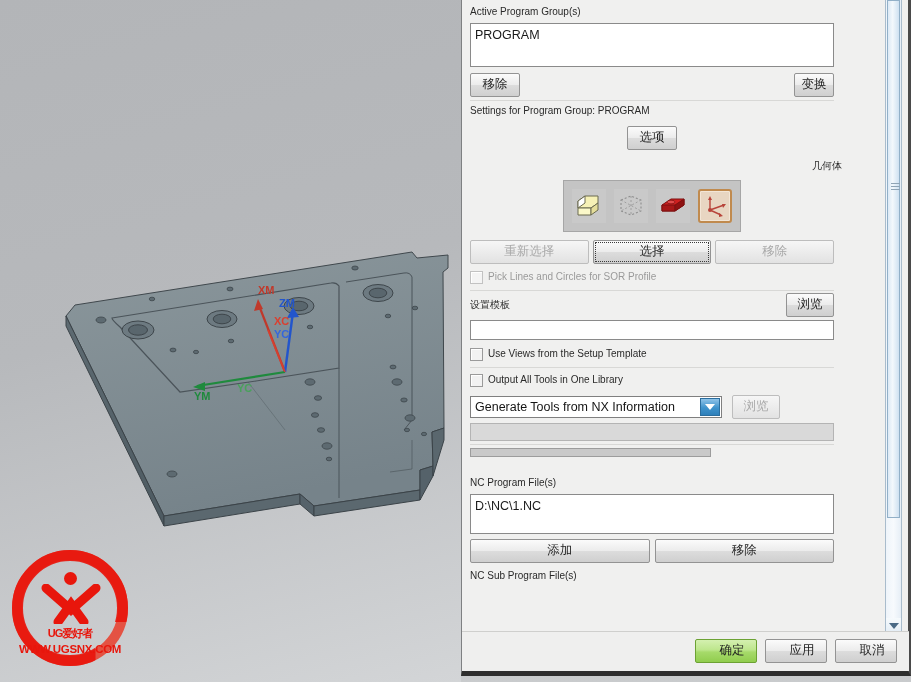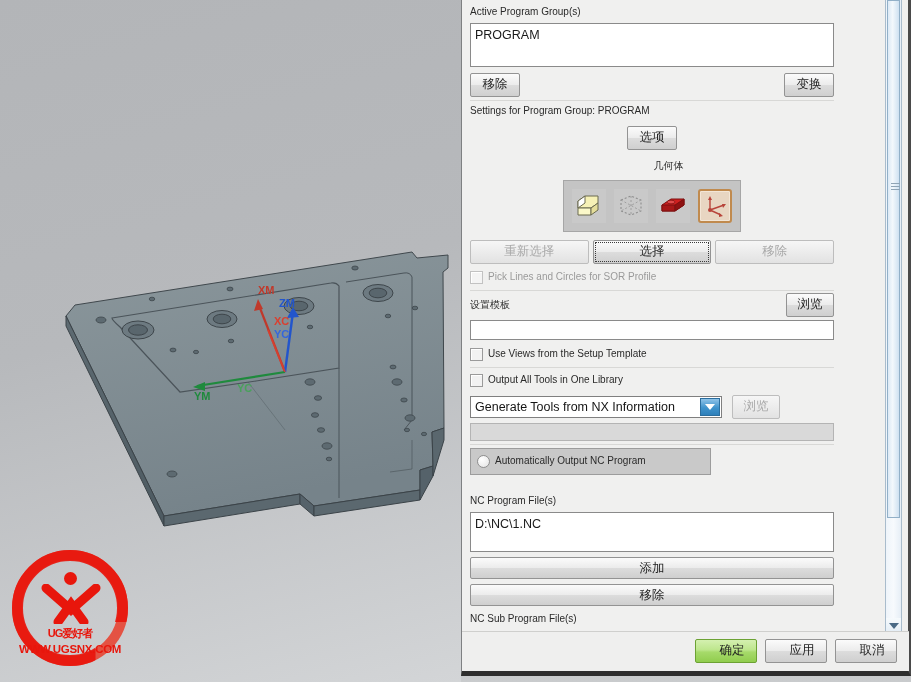--- a/index.html
+++ b/index.html
@@ -317,33 +317,33 @@
       <div class="pad" style="padding-top:6px;">
         <div class="lbl">Active Program Group(s)</div>
       </div>
       <div class="pad" style="margin-top:3px;">
         <div class="textbox" style="height:44px;">
           <div class="val">PROGRAM</div>
         </div>
       </div>
       <div class="pad" style="margin-top:6px; display:flex; justify-content:space-between;">
         <div class="btn" style="width:50px;">移除</div>
-        <div class="btn" style="width:50px;">变换</div>
+        <div class="btn" style="width:40px;">变换</div>
       </div>
       <div class="pad">
           <div class="sep"></div>
         </div>
 
       <div class="pad">
         <div class="lbl">Settings for Program Group: PROGRAM</div>
       </div>
       <div style="text-align:center; margin-top:7px;">
         <div class="btn" style="width:50px;">选项</div>
       </div>
-      <div style="text-align:center; margin-top:5px;padding-left:33px;">
+      <div style="text-align:right; margin-top:5px;padding-left:33px;">
         <span class="lbl">几何体</span>
       </div>
 
       <div class="geo-strip" style="margin-top:6px;">
         <div class="geo-cell">
           <svg width="26" height="24">
             <polygon points="2,7 9,2 22,2 22,9 15,14 2,14" fill="#f6f1b6" stroke="#6b6b50" stroke-width="1"></polygon>
             <polygon points="2,14 15,14 15,21 2,21" fill="#fbf8c9" stroke="#6b6b50" stroke-width="1"></polygon>
             <polygon points="15,14 22,9 22,16 15,21" fill="#e4dd9a" stroke="#6b6b50" stroke-width="1"></polygon>
             <polygon points="2,7 2,14 9,9 9,2" fill="#ffffff" stroke="#6b6b50" stroke-width="1"></polygon>
@@ -426,36 +426,32 @@
       </div>
       <div class="pad" style="margin-top:4px;">
         <div class="grayfield"></div>
       </div>
       <div class="pad">
           <div class="sep"></div>
         </div>
 
       <div class="pad" style="margin-top:3px;">
         <div class="radio-group">
-          <div class="radio-row">
-            <span class="radio"></span>
-            <span class="lbl">Automatically Output NC Program</span>
-          </div>
         </div>
       </div>
 
       <div class="pad" style="margin-top:18px;">
         <div class="lbl">NC Program File(s)</div>
       </div>
       <div class="pad" style="margin-top:3px;">
         <div class="textbox" style="height:40px;">
           <div class="val">D:\NC\1.NC</div>
         </div>
       </div>
-      <div class="pad" style="margin-top:5px; display:flex; gap:5px;flex-direction:column;">
+      <div class="pad" style="margin-top:5px; display:flex; gap:5px;">
         <div class="btn" style="flex:1;">添加</div>
         <div class="btn" style="flex:1;">移除</div>
       </div>
       <div class="pad" style="margin-top:5px;">
         <div class="lbl">NC Sub Program File(s)</div>
       </div>
     </div>
 
     <div id="scroll">
       <div class="thumb">

